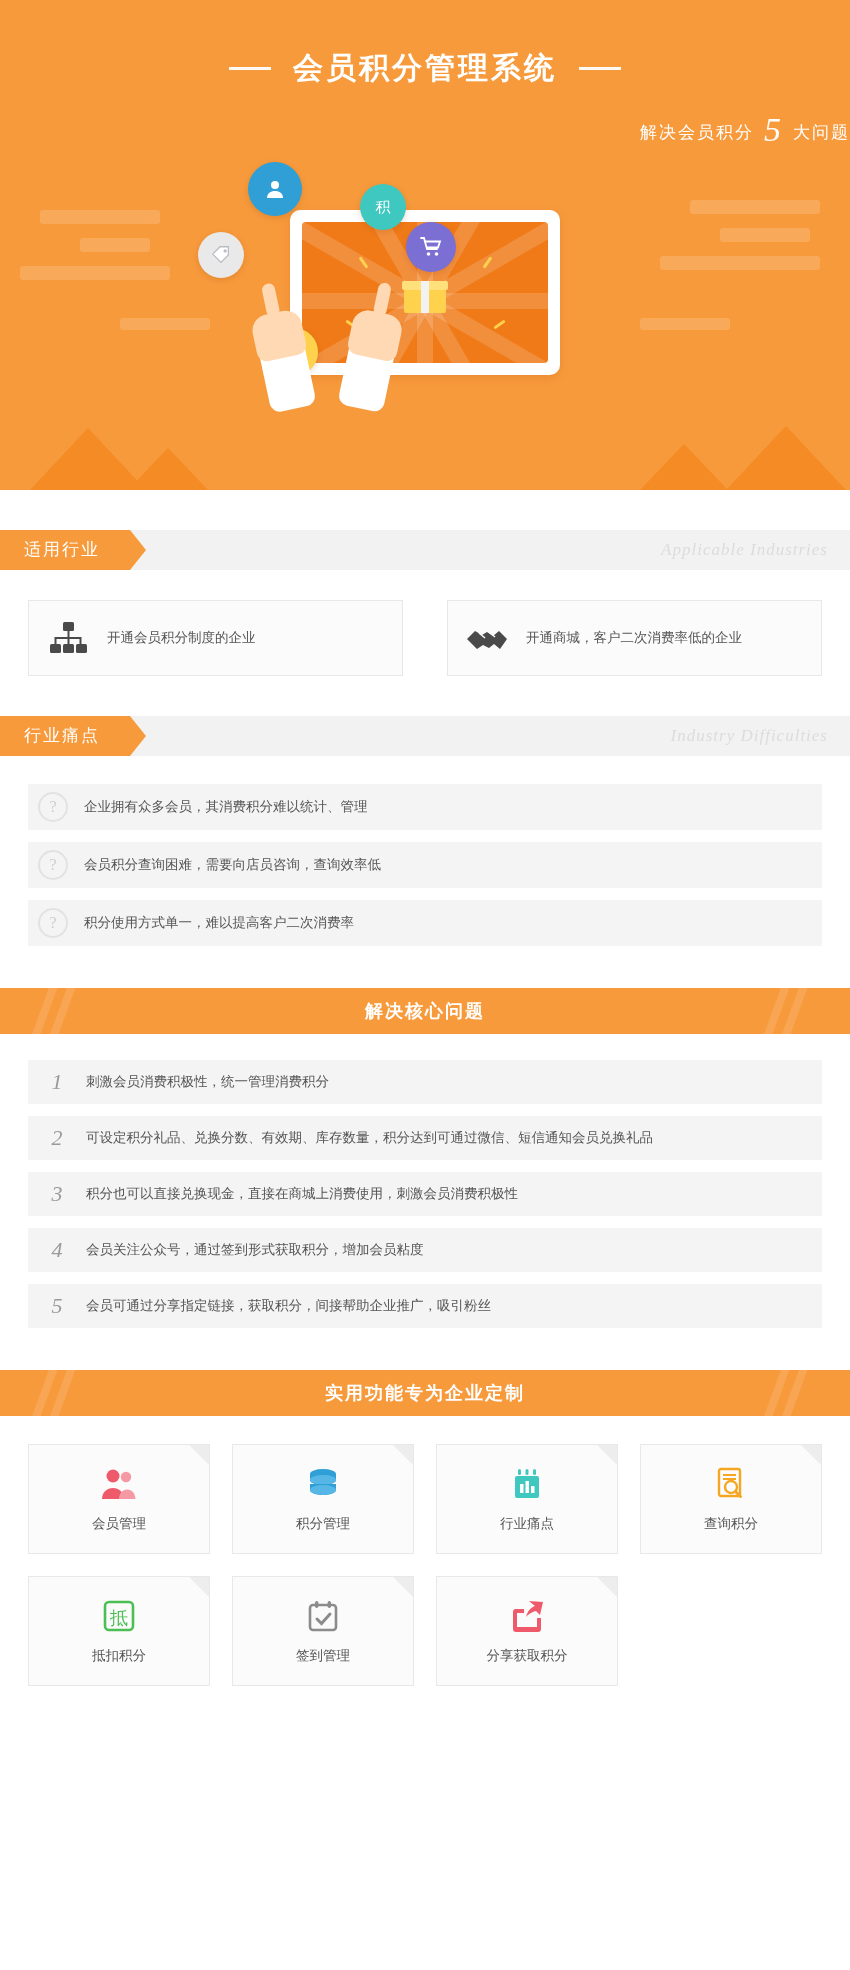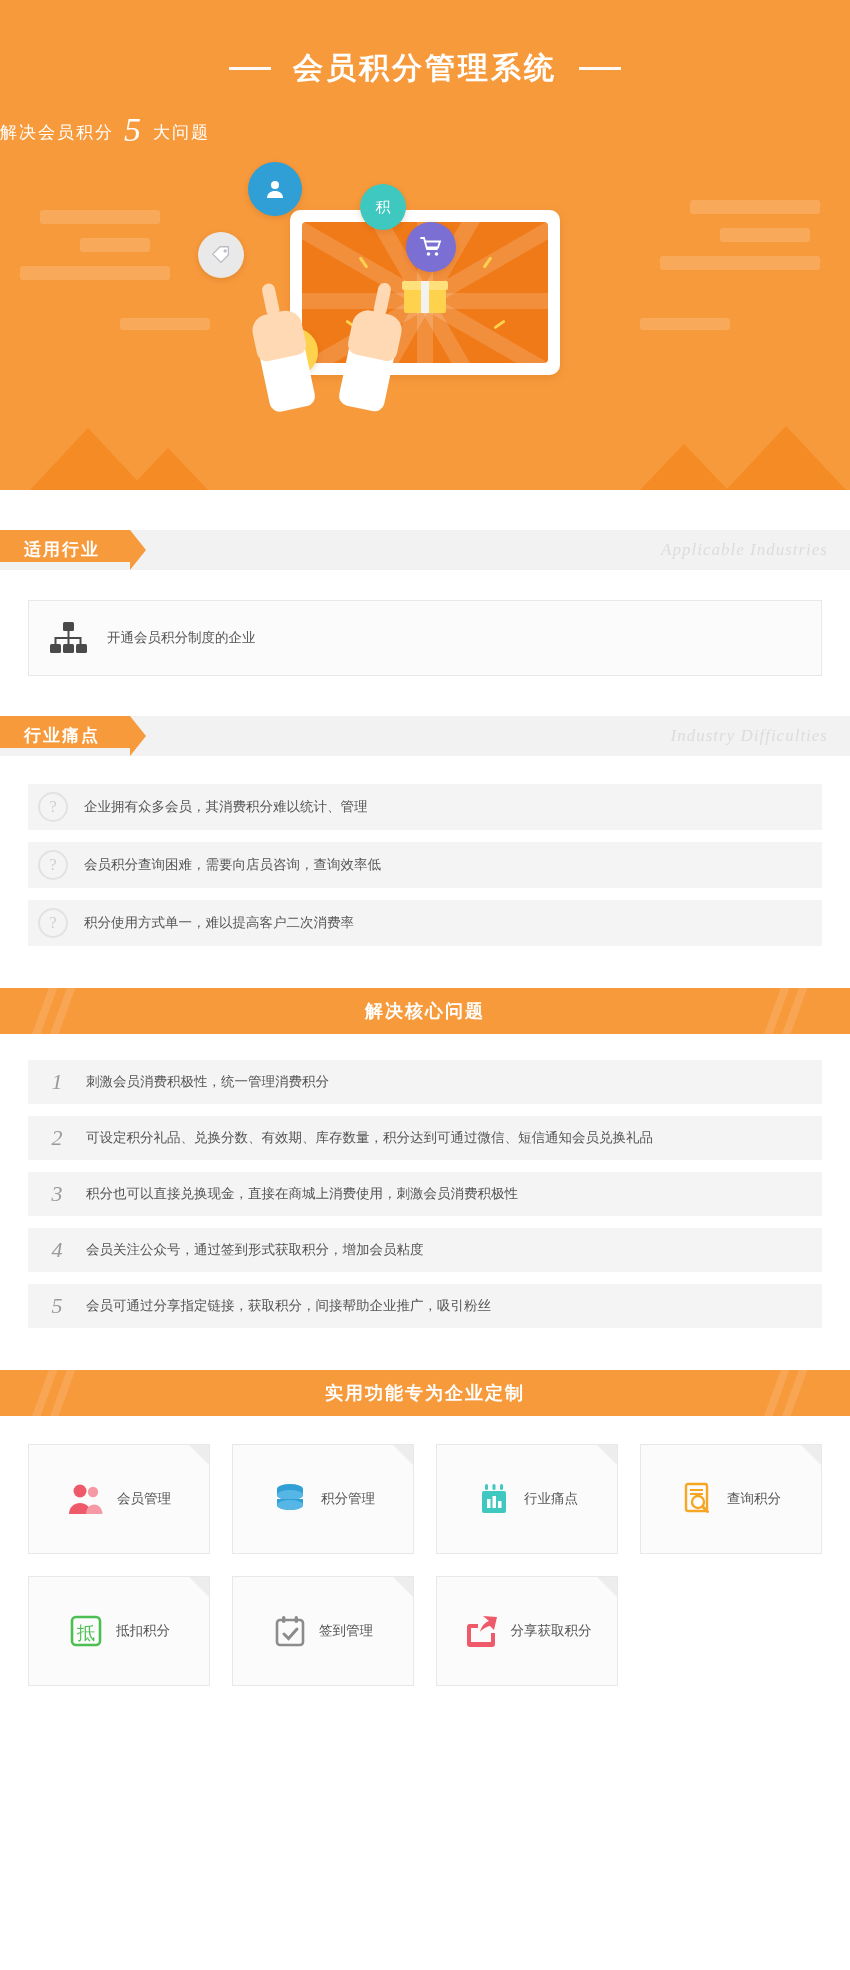--- a/index.html
+++ b/index.html
@@ -57,21 +57,21 @@
     width: 42px;
     height: 3px;
     background: #ffffff;
     vertical-align: middle;
     margin: 0 18px;
     opacity: .95;
   }
   .hero-sub {
     position: relative;
     margin-top: 22px;
-    text-align: left;
+    text-align: right;
     color: #ffffff;
     font-size: 17px;
     letter-spacing: 2px;
     z-index: 5;
   }
   .hero-sub .big-num {
     font-size: 34px;
     font-style: italic;
     font-family: "Liberation Serif", serif;
     margin: 0 10px;
@@ -187,26 +187,26 @@
   .band {
     position: relative;
     width: 850px;
     height: 40px;
     margin-top: 40px;
     background: #f2f2f2;
   }
   .band-tag {
     position: absolute;
     left: 0; top: 0;
-    height: 32px;
+    height: 40px;
     padding: 0 30px 12px 24px;
     background: #f79a3c;
     color: #ffffff;
     font-size: 17px;
-    font-weight: bold;
+    font-weight: normal;
     letter-spacing: 2px;
     line-height: 40px;
     white-space: nowrap;
   }
   .band-tag:after {
     content: "";
     position: absolute;
     right: -16px; top: 0;
     border-style: solid;
     border-width: 20px 0 20px 16px;
@@ -328,20 +328,21 @@
     grid-template-columns: repeat(4, 1fr);
     gap: 22px;
     padding: 28px 28px 34px 28px;
   }
   .feat-card {
     position: relative;
     height: 110px;
     background: #fbfbfb;
     border: 1px solid #e8e8e8;
     display: flex;
+    flex-direction: column;
     align-items: center;
     justify-content: center;
     gap: 12px;
     overflow: hidden;
   }
   .feat-corner {
     position: absolute;
     right: 0; top: 0;
     width: 0; height: 0;
     border-style: solid;
@@ -483,20 +484,29 @@
           <rect x="15" y="2" width="11" height="9" rx="1.5" fill="#4a4a4a"></rect>
           <rect x="2" y="24" width="11" height="9" rx="1.5" fill="#4a4a4a"></rect>
           <rect x="15" y="24" width="11" height="9" rx="1.5" fill="#4a4a4a"></rect>
           <rect x="28" y="24" width="11" height="9" rx="1.5" fill="#4a4a4a"></rect>
           <path d="M20.5 11v7M7.5 24v-6h25v6M20.5 18v6" stroke="#4a4a4a" stroke-width="2" fill="none"></path>
         </svg>
       </div>
       <div class="industry-txt">开通会员积分制度的企业</div>
     </div>
 
+    <div class="industry-card">
+      <div class="industry-ico">
+        <svg width="44" height="34" viewBox="0 0 44 34">
+          <path d="M2 18l8-8 7 4 5-3 6 4 6-5 8 8-7 10-6-5-5 4-6-3-6 4z" fill="#4a4a4a"></path>
+          <path d="M14 12l6 5M24 11l6 5" stroke="#fbfbfb" stroke-width="1.6"></path>
+        </svg>
+      </div>
+      <div class="industry-txt">开通商城，客户二次消费率低的企业</div>
+    </div>
   </div>
 
   <div class="band">
     <div class="band-tag">行业痛点</div>
     <div class="band-en">Industry Difficulties</div>
   </div>
 
   <div class="pain-wrap">
     <div class="pain-row">
       <div class="qmark">?</div>

